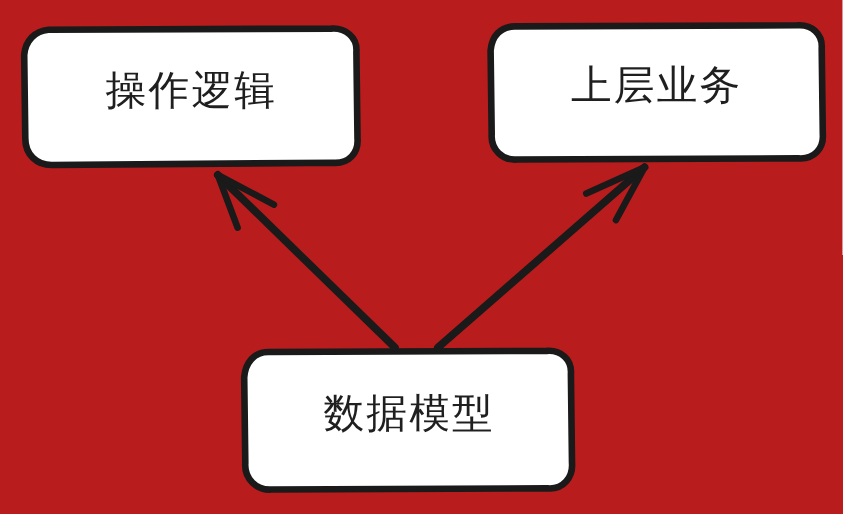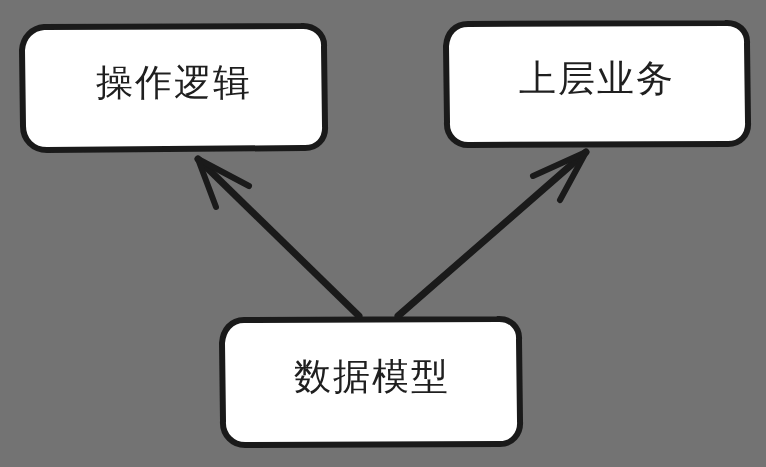--- a/index.html
+++ b/index.html
@@ -7,21 +7,21 @@
     padding: 0;
     background: #ffffff;
   }
   body {
     font-family: "Liberation Sans", "DejaVu Sans", sans-serif;
   }
   #canvas {
     position: relative;
     width: 766px;
     height: 467px;
-    background: #737373;
+    background: #b91c1c;
     overflow: hidden;
   }
   #diagram-svg {
     position: absolute;
     top: 0;
     left: 0;
     width: 766px;
     height: 467px;
   }
   .node-shape {

